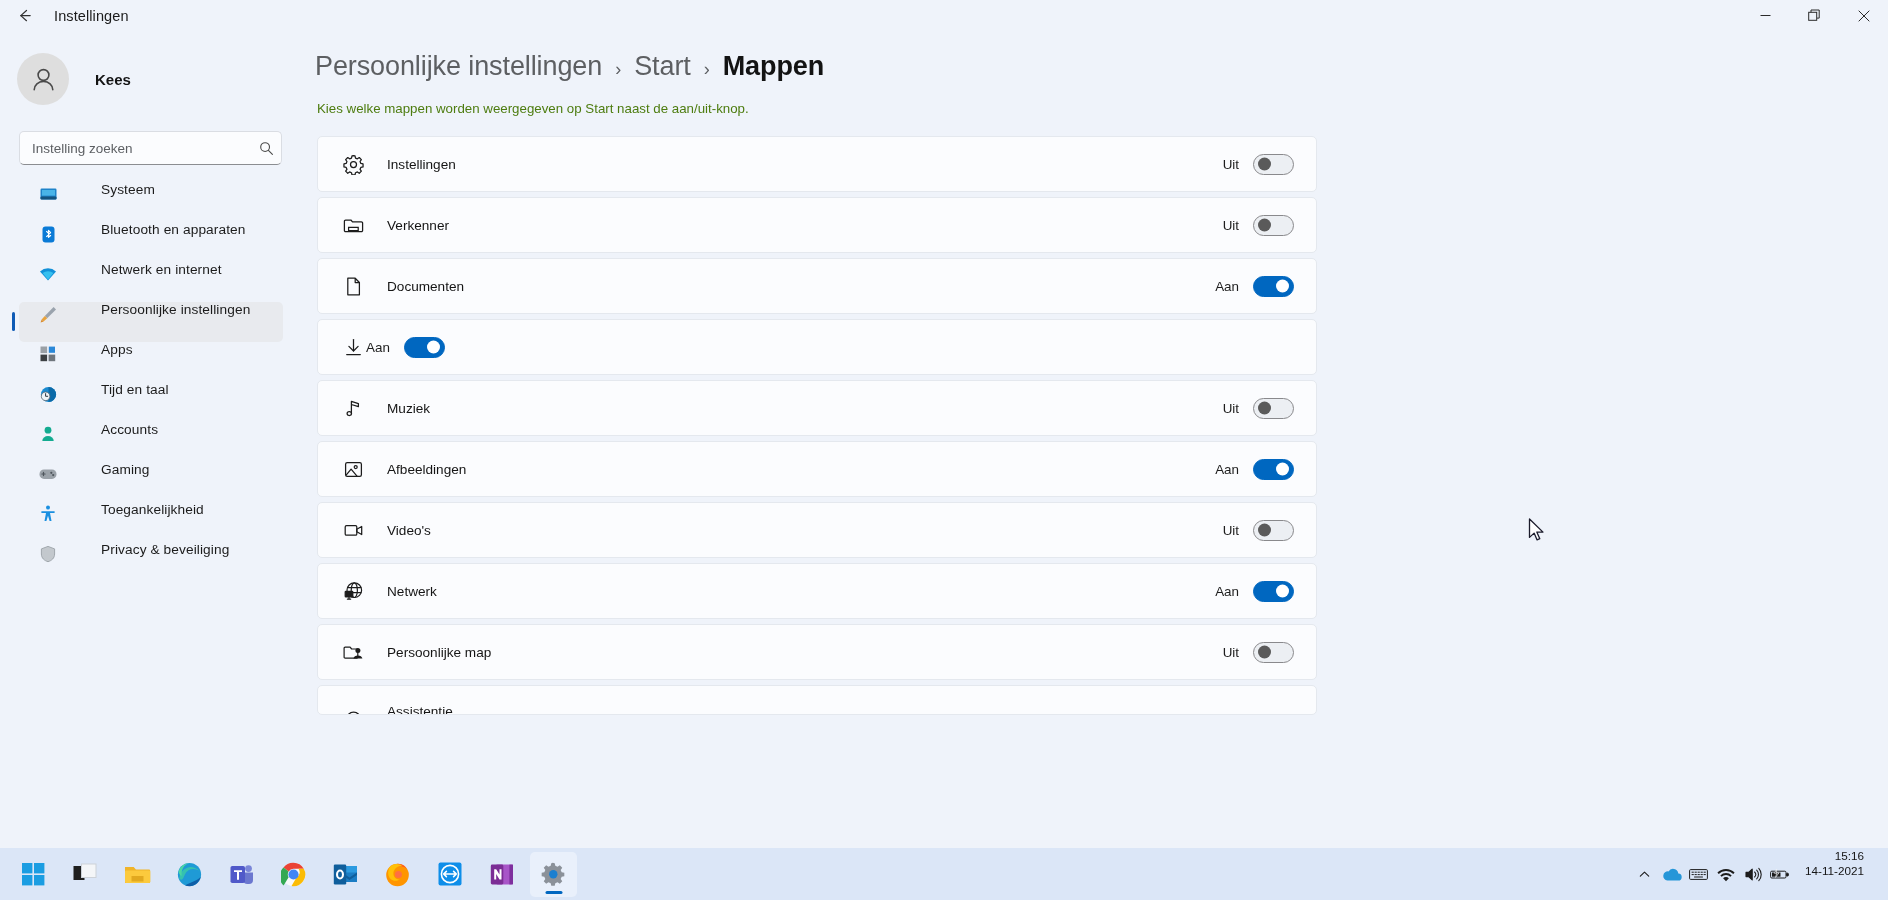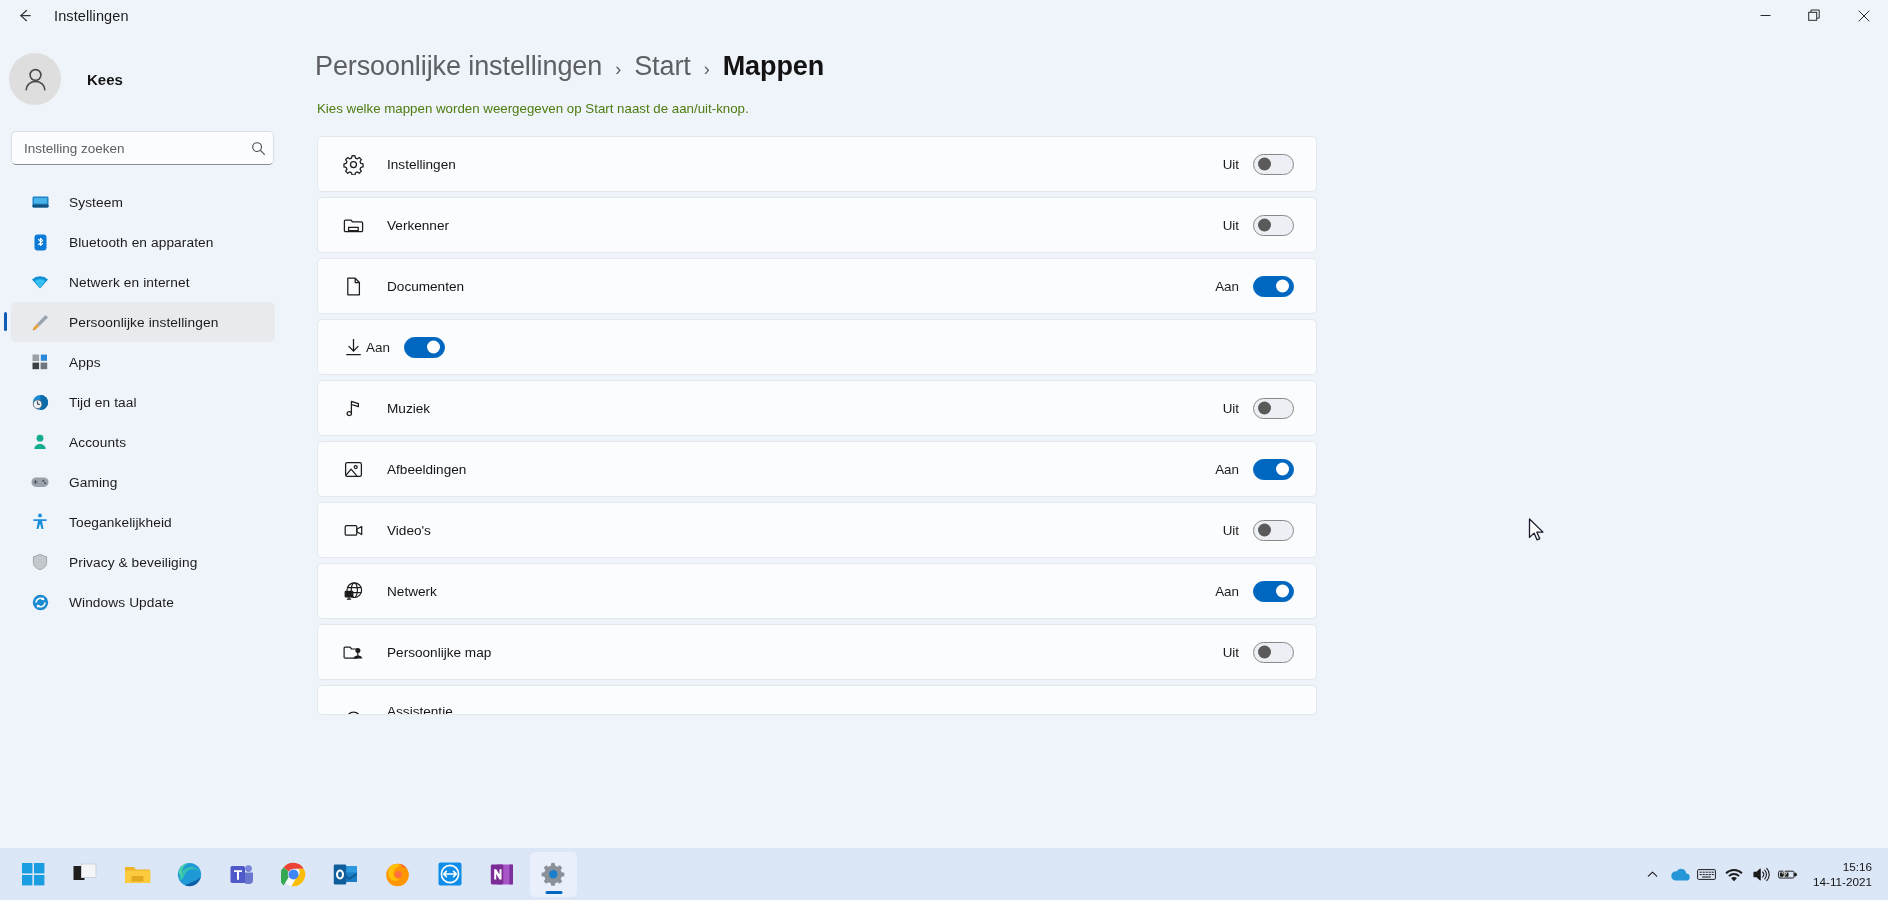--- a/index.html
+++ b/index.html
@@ -24,21 +24,21 @@
   .tb-title { font-size: 14.5px; color: #1b1b1b; margin-left: 12px; letter-spacing: .1px; }
   .tb-controls { position: absolute; right: 0; top: 0; display: flex; height: 31px; }
   .tb-btn {
     width: 49px; height: 31px; display: flex; align-items: center; justify-content: center;
     color: #2a2a2a;
   }
   .tb-btn svg { display: block; }
 
   
   .sidebar {
-    position: absolute; left: 0; top: 31px; width: 285px; height: 817px;
+    position: absolute; left: 8px; top: 31px; width: 285px; height: 817px;
     background: #eff3fa;
   }
   .profile { display: flex; align-items: center; height: 72px; padding-left: 9px; margin-top: 12px; }
   .avatar {
     width: 52px; height: 52px; border-radius: 50%; background: #dedede;
     display: flex; align-items: center; justify-content: center; color: #4a4a4a;
   }
   .profile-name { margin-left: 26px; font-size: 15px; font-weight: bold; color: #141414; }
 
   .searchbox {
@@ -49,23 +49,23 @@
   .searchbox input {
     flex: 1; border: 0; outline: none; background: transparent;
     font-family: "Liberation Sans", sans-serif; font-size: 13.5px; color: #3a3a3a;
     padding: 0 4px 0 12px;
   }
   .searchbox input::placeholder { color: #5c5f63; }
   .search-icon { width: 30px; display:flex; align-items:center; justify-content:center; color:#4a4a4a; }
 
   .navlist { margin-top: 17px; }
   .navitem {
-    position: relative; display: flex; align-items: center;
+    position: relative; display: flex; 
     height: 40px; margin: 0 10px 0 11px; border-radius: 5px;
-    padding-left: 17px; cursor: default;
+    padding-left: 17px; cursor: default; gap: 24px;
   }
   .navitem.active { background: #e8eaee; }
   .navitem.active::before {
     content: ""; position: absolute; left: -7px; top: 10px;
     width: 3px; height: 19px; background: #0f5bb5; border-radius: 2px;
   }
   .nav-icon { width: 24px; height: 24px; display: flex; align-items: center; justify-content: center; }
   .nav-label { margin-left: 17px; font-size: 13.7px; color: #1b1b1b; letter-spacing: .1px; }
 
   
@@ -106,21 +106,21 @@
     position: relative; width: 47px; height: 45px; border-radius: 5px;
     display: flex; align-items: center; justify-content: center; margin-right: 5px;
   }
   .tb-app.active { background: #e9f0fb; }
   .tb-app .ind {
     position: absolute; bottom: 3px; left: 50%; transform: translateX(-50%);
     height: 3px; border-radius: 2px;
   }
   .tb-app .ind.bar { width: 17px; background: #0067c0; }
 
-  .tray { position: absolute; right: 0; top: 0; height: 52px; display: flex; align-items: center; }
+  .tray { position: absolute; right: 8px; top: 0; height: 52px; display: flex; align-items: flex-start; }
   .tray-ico { width: 27px; height: 52px; display: flex; align-items: center; justify-content: center; color: #1c1c1c; }
   .clock { margin: 0 16px 0 12px; text-align: right; font-size: 11.7px; line-height: 15px; color: #151515; }
 
   .cursor { position: absolute; pointer-events: none; }
 </style>
 </head>
 <body>
 
 <div id="app">
 
@@ -276,32 +276,20 @@
 
       <div class="navitem">
         <span class="nav-icon">
           <svg width="18" height="18" viewBox="0 0 18 18">
             <path d="M9 1.4 L15.6 3.9 V9 c0 4.1 -2.9 6.6 -6.6 7.7 C5.3 15.6 2.4 13.1 2.4 9 V3.9 Z" fill="#c3c8cd" stroke="#9aa0a6" stroke-width="0.9"></path>
           </svg>
         </span>
         <span class="nav-label">Privacy &amp; beveiliging</span>
       </div>
 
-      <div class="navitem">
-        <span class="nav-icon">
-          <svg width="19" height="19" viewBox="0 0 19 19">
-            <circle cx="9.5" cy="9.5" r="7.7" fill="#1b8ad0"></circle>
-            <path d="M5 9.1 a4.5 4.5 0 0 1 7.6 -2.6" fill="none" stroke="#fff" stroke-width="1.5" stroke-linecap="round"></path>
-            <path d="M14 9.9 a4.5 4.5 0 0 1 -7.6 2.6" fill="none" stroke="#fff" stroke-width="1.5" stroke-linecap="round"></path>
-            <path d="M12.2 3.8 L13.2 6.9 L10.1 7" fill="#fff"></path>
-            <path d="M6.8 15.2 L5.8 12.1 L8.9 12" fill="#fff"></path>
-          </svg>
-        </span>
-        <span class="nav-label">Windows Update</span>
-      </div>
 
     </div>
   </div>
 
   <div class="main">
 
     <div class="breadcrumb">
       <span class="bc-seg">Persoonlijke instellingen</span>
       <span class="bc-sep">›</span>
       <span class="bc-seg">Start</span>

